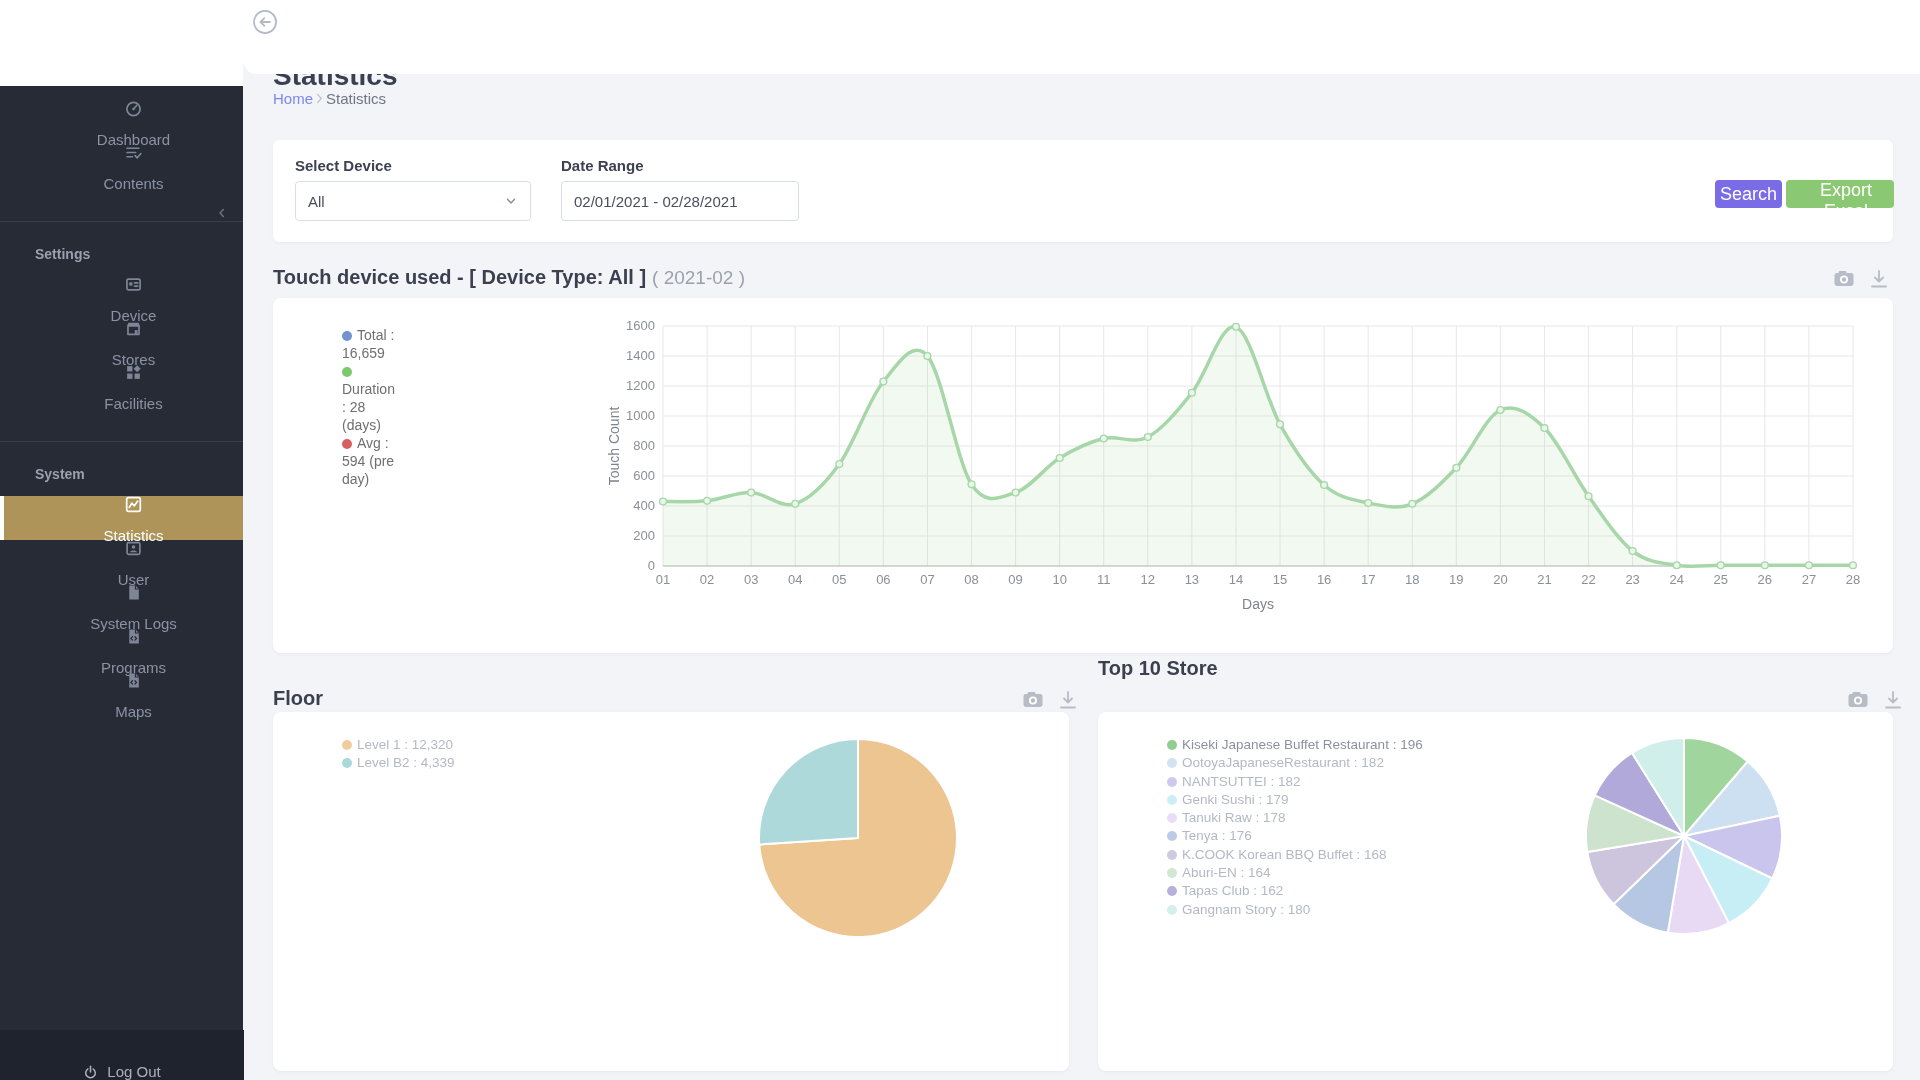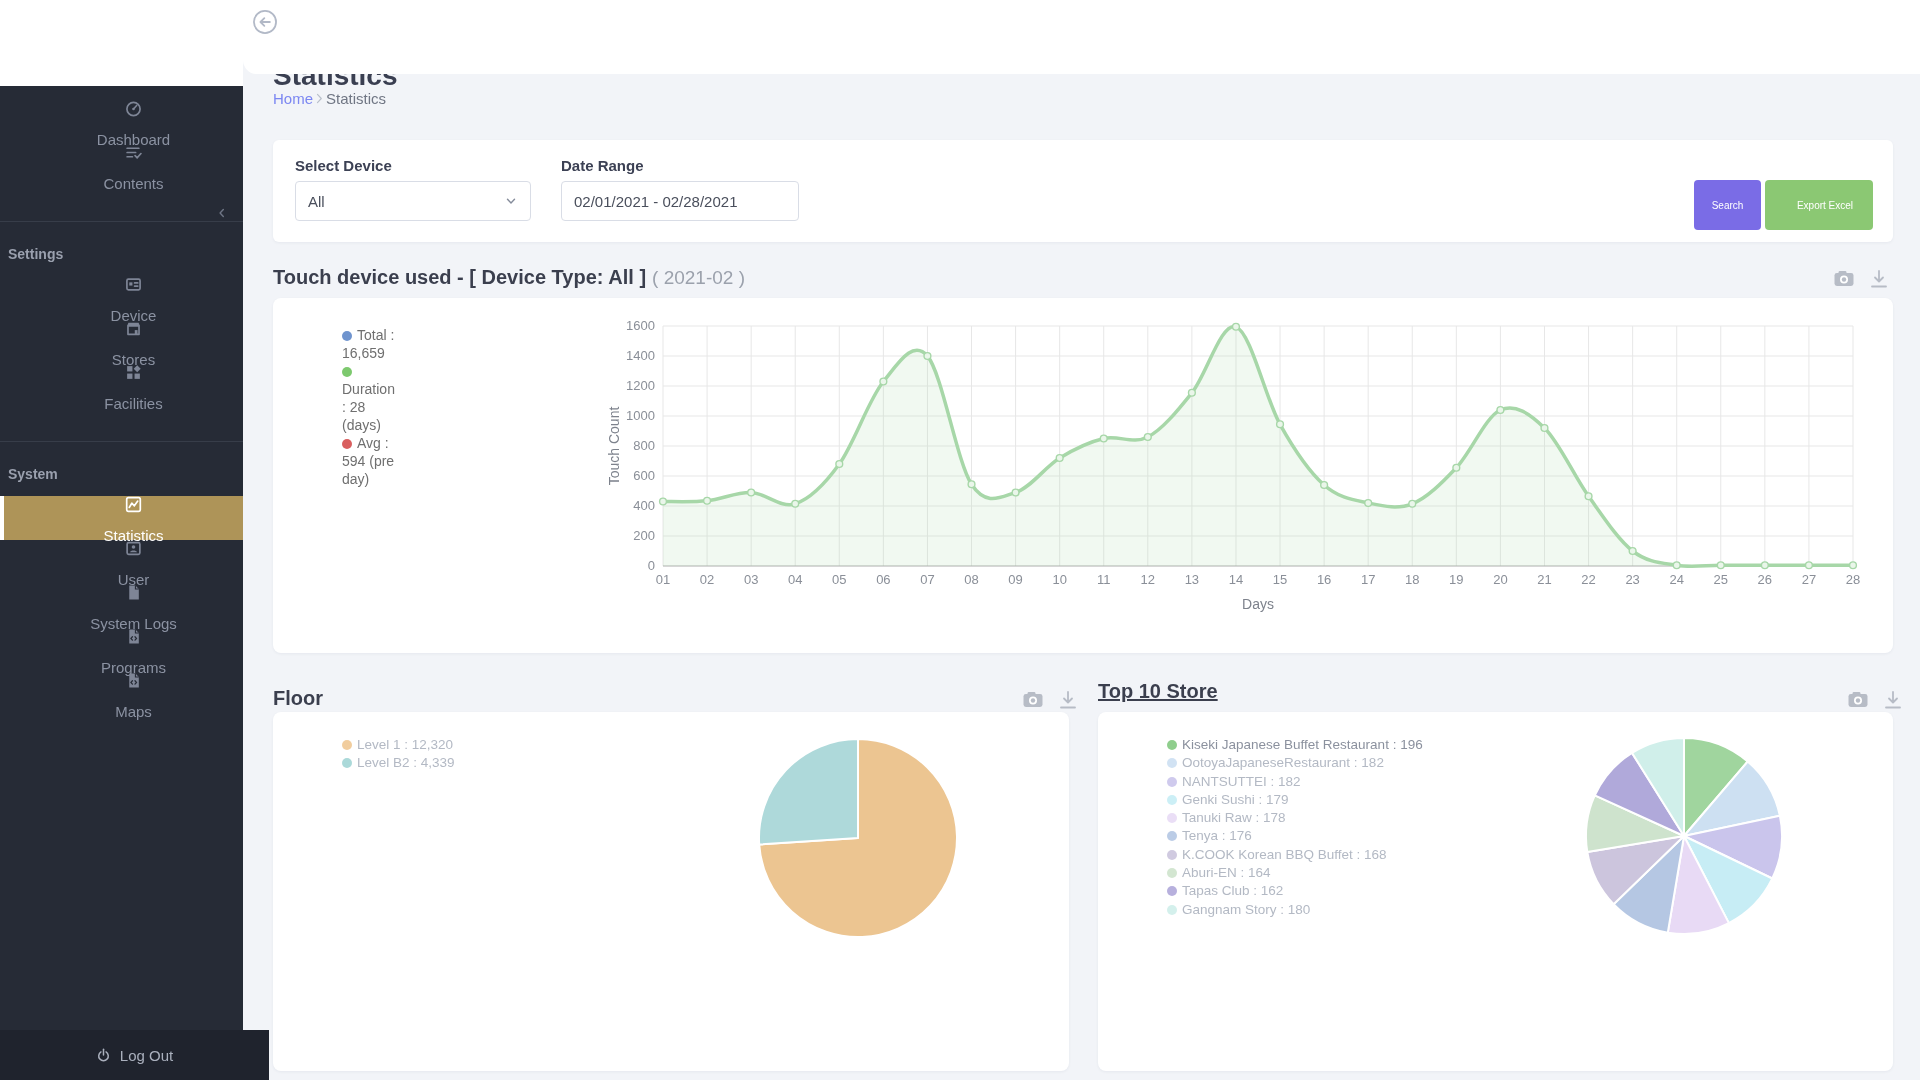--- a/index.html
+++ b/index.html
@@ -12,24 +12,24 @@
              background:#262b36; z-index:6; }
   .sidebar-logo { position:absolute; left:0; top:0; width:243px; height:86px; background:#ffffff; }
   .sidebar-nav { position:absolute; top:86px; left:0; right:0; padding-top:14px; }
   .nav-item { height:44px; display:flex; align-items:center; gap:14px; padding-left:24px;
               color:#8b92a2; font-size:15px; cursor:pointer;flex-direction:column; }
   .nav-item .icon { width:17px; height:17px; color:#7e8596; display:inline-flex; }
   .nav-item .trail { margin-left:auto; margin-right:14px; width:14px; height:14px; color:#6e7585; }
   .nav-item.active { background:#ae9458; color:#ffffff; border-left:4px solid #ffffff; padding-left:20px; }
   .nav-item.active .icon { color:#ffffff; }
   .nav-divider { border-top:1px solid #373d49; margin-top:33px; }
-  .nav-section { margin-top:22px; margin-bottom:12px; padding-left:8px; color:#9aa0ae;
+  .nav-section { margin-top:22px; margin-bottom:12px; padding-left:35px; color:#9aa0ae;
                  font-size:14px; font-weight:bold; height:20px; line-height:20px; }
-  .logout { position:absolute; left:0; bottom:0; width:269px; height:50px; background:#1f232d;
-            display:flex; align-items:center; justify-content:center; gap:9px;
+  .logout { position:absolute; left:0; bottom:0; width:244px; height:50px; background:#1f232d;
+            display:flex; align-items:flex-end; justify-content:center; gap:9px;
             color:#aab0bd; font-size:15px; cursor:pointer; }
   .logout .icon { width:15px; height:15px; color:#aab0bd; display:inline-flex; }
 
   
   .topbar { position:absolute; left:243px; top:0; width:1677px; height:74px; background:#ffffff;
             border-bottom-left-radius:14px; z-index:5; }
   .back-btn { position:absolute; left:9px; top:9px; width:26px; height:26px; color:#b2b9c7; cursor:pointer; }
 
   
   .main { position:absolute; left:243px; top:0; width:1677px; height:1080px; }
@@ -45,22 +45,22 @@
           box-shadow:0 1px 3px rgba(40,50,80,0.06); }
   .filter-card { left:30px; top:140px; width:1620px; height:102px; border-radius:6px; }
   .field-label { position:absolute; top:17px; font-size:15px; font-weight:bold; color:#3c4154; }
   .select-box { position:absolute; left:22px; top:41px; width:236px; height:40px; background:#fff;
                 border:1px solid #d9dde6; border-radius:4px; display:flex; align-items:center;
                 padding:0 12px; font-size:15px; color:#4a4f5c; cursor:pointer;justify-content:space-between; }
   .select-box .chev { margin-left:auto; width:14px; height:14px; color:#858c9b; display:inline-flex; }
   .date-input { position:absolute; left:288px; top:41px; width:238px; height:40px; background:#fff;
                 border:1px solid #d9dde6; border-radius:4px; padding:0 12px; font-size:15px;
                 color:#4a4f5c; font-family:"Liberation Sans", sans-serif; }
-  .btn { position:absolute; top:40px; height:50px; border:none; border-radius:4px; color:#fff;
-         font-size:10px; cursor:pointer; font-family:"Liberation Sans", sans-serif; }
+  .btn { position:absolute; top:40px; height:28px; border:none; border-radius:4px; color:#fff;
+         font-size:18px; cursor:pointer; font-family:"Liberation Sans", sans-serif;margin-left:21px; }
   .btn-search { left:1421px; width:67px; background:#7a6ce6; }
   .btn-export { left:1492px; width:108px; background:#8bc873;padding-left:12px; }
 
   .section-title { position:absolute; font-size:20px; font-weight:bold; color:#3b3f4e; z-index:1; }
   .section-title .suffix { font-weight:normal; color:#9ba1ac; margin-left:6px; font-size:19px; }
   .card-tools { position:absolute; display:flex; gap:13px; z-index:2; }
   .tool-icon { width:22px; height:22px; color:#b7bcc6; cursor:pointer; }
 
   .line-card { left:30px; top:298px; width:1620px; height:355px; }
   .line-legend { position:absolute; left:22px; top:28px; width:102px; }
@@ -385,21 +385,21 @@
       <div class="pie-legend" id="floor-legend">
           <div class="legend-row"><span class="dot" style="background: rgb(238, 193, 134); opacity: 0.8;"></span><span>Level 1 : 12,320</span></div>
           <div class="legend-row"><span class="dot" style="background: rgb(150, 207, 207); opacity: 0.8;"></span><span>Level B2 : 4,339</span></div>
         </div>
       <svg class="pie-svg" id="floor-pie" style="left:475px; top:16px;" width="220" height="220">
           <path d="M110 110 L110.0 11.0 A99 99 0 1 1 11.2 116.5 Z" fill="#ecc591" stroke="#ffffff" stroke-width="2" stroke-linejoin="round" fill-opacity="1"></path>
           <path d="M110 110 L11.2 116.5 A99 99 0 0 1 110.0 11.0 Z" fill="#aed9da" stroke="#ffffff" stroke-width="2" stroke-linejoin="round" fill-opacity="1"></path>
         </svg>
     </section>
 
-    <div class="section-title" style="left:855px; top:680px;text-decoration:underline;">Top 10 Store</div>
+    <div class="section-title" style="left:855px; top:657px;">Top 10 Store</div>
     <div class="card-tools" style="left:1604px; top:689px;">
       <span class="tool-icon"><svg viewBox="0 0 22 22" width="100%" height="100%">
             <rect x="5.5" y="3" width="8" height="4" rx="1.4" fill="currentColor"></rect>
             <rect x="1.5" y="5" width="19" height="13" rx="2.4" fill="currentColor"></rect>
             <circle cx="11" cy="11.5" r="4" fill="#ffffff"></circle>
             <circle cx="11" cy="11.5" r="2.2" fill="currentColor"></circle>
           </svg></span>
       <span class="tool-icon"><svg viewBox="0 0 22 22" width="100%" height="100%">
             <path d="M11 3 V13 M7 9.5 L11 13.5 L15 9.5" fill="none" stroke="currentColor" stroke-width="1.8" stroke-linecap="round" stroke-linejoin="round"></path>
             <path d="M4 18.5 H18" stroke="currentColor" stroke-width="1.8" stroke-linecap="round"></path>

